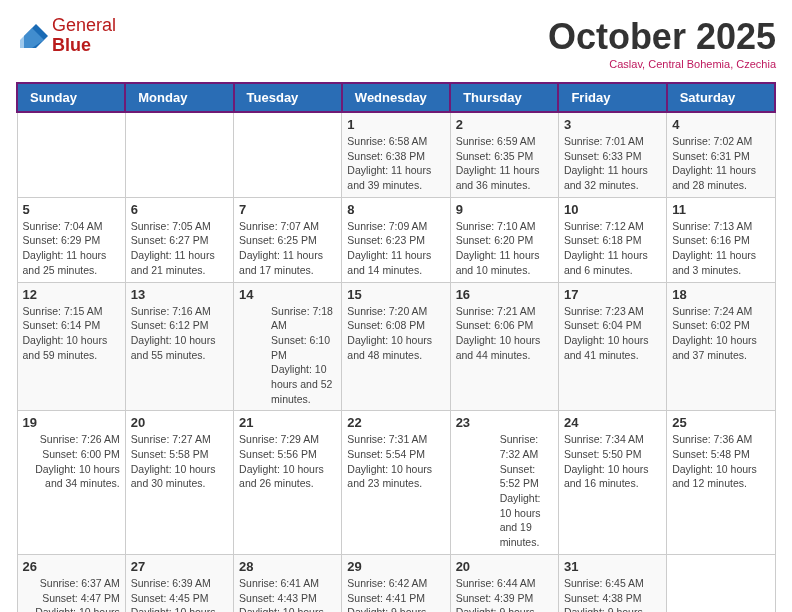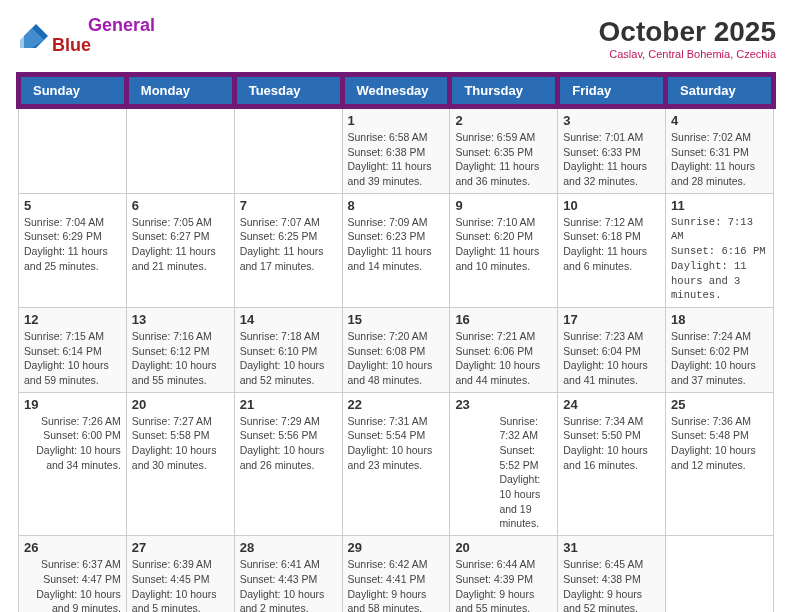--- a/index.html
+++ b/index.html
@@ -20,59 +20,58 @@
       display: flex;
       align-items: center;
     }
     .logo-text {
       display: flex;
       flex-direction: column;
       line-height: 1.1;
     }
     .logo-general {
       font-size: 18px;
-      font-weight: bold;
-      color: #a21caf;
-      margin-left: 36px;
+      font-weight: normal;
+      color: #b91c1c;
     }
     .logo-blue {
       font-size: 18px;
       font-weight: bold;
       color: #b91c1c;
     }
     .logo-icon {
       width: 32px;
       height: 32px;
       margin-right: 4px;
     }
     .title-area {
       text-align: right;
     }
     .month-title {
-      font-size: 28px;
+      font-size: 36px;
       font-weight: bold;
       color: #333;
     }
     .location {
       font-size: 11px;
       color: #be185d;
     }
     table {
       width: 100%;
       border-collapse: collapse;
       table-layout: fixed;
     }
     thead tr th {
       background-color: #2a6db5;
       color: #fff;
       font-size: 13px;
       font-weight: bold;
       padding: 6px 12px;
       text-align: left;
-      border: 5px solid #701a75;
+      border: 2px solid #701a75;
     }
     tbody tr td {
       border: 1px solid #ccc;
       vertical-align: top;
       padding: 4px 5px;
       font-size: 11px;
       color: #333;
       height: 80px;
       background: #fff;
     }
@@ -189,41 +188,41 @@
 Daylight: 11 hours and 10 minutes.</div>
         </td>
         <td>
           <span class="day-number">10</span>
           <div class="day-info" style="white-space: pre-line;">Sunrise: 7:12 AM
 Sunset: 6:18 PM
 Daylight: 11 hours and 6 minutes.</div>
         </td>
         <td>
           <span class="day-number">11</span>
-          <div class="day-info" style="white-space: pre-line; font-family: Liberation Mono, monospace;">Sunrise: 7:13 AM
+          <div class="day-info" style="white-space: pre-line;">Sunrise: 7:13 AM
 Sunset: 6:16 PM
 Daylight: 11 hours and 3 minutes.</div>
         </td>
       </tr>
       <tr>
         <td>
           <span class="day-number">12</span>
           <div class="day-info" style="white-space: pre-line;">Sunrise: 7:15 AM
 Sunset: 6:14 PM
 Daylight: 10 hours and 59 minutes.</div>
         </td>
         <td>
           <span class="day-number">13</span>
           <div class="day-info" style="white-space: pre-line;">Sunrise: 7:16 AM
 Sunset: 6:12 PM
 Daylight: 10 hours and 55 minutes.</div>
         </td>
         <td>
           <span class="day-number">14</span>
-          <div class="day-info" style="white-space: pre-line;">Sunrise: 7:18 AM
+          <div class="day-info" style="white-space: pre-line; margin-left: 32px;">Sunrise: 7:18 AM
 Sunset: 6:10 PM
 Daylight: 10 hours and 52 minutes.</div>
         </td>
         <td>
           <span class="day-number">15</span>
           <div class="day-info" style="white-space: pre-line;">Sunrise: 7:20 AM
 Sunset: 6:08 PM
 Daylight: 10 hours and 48 minutes.</div>
         </td>
         <td>

